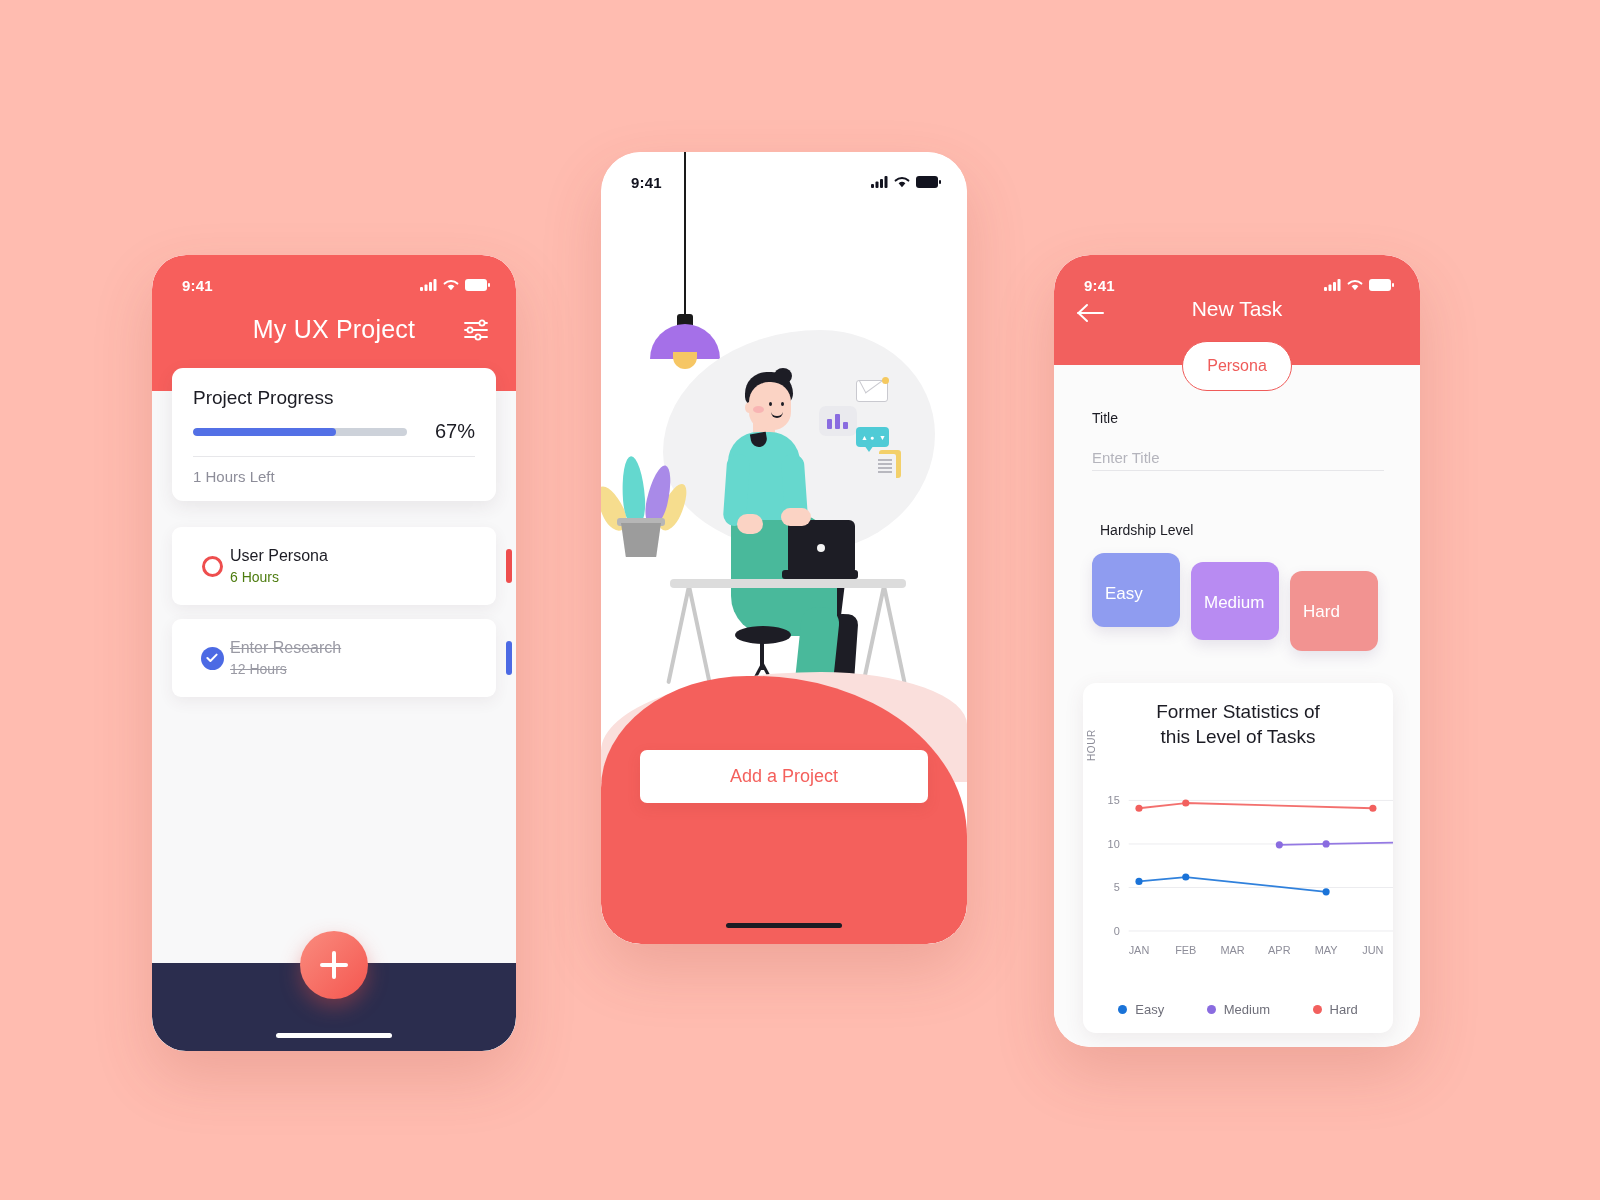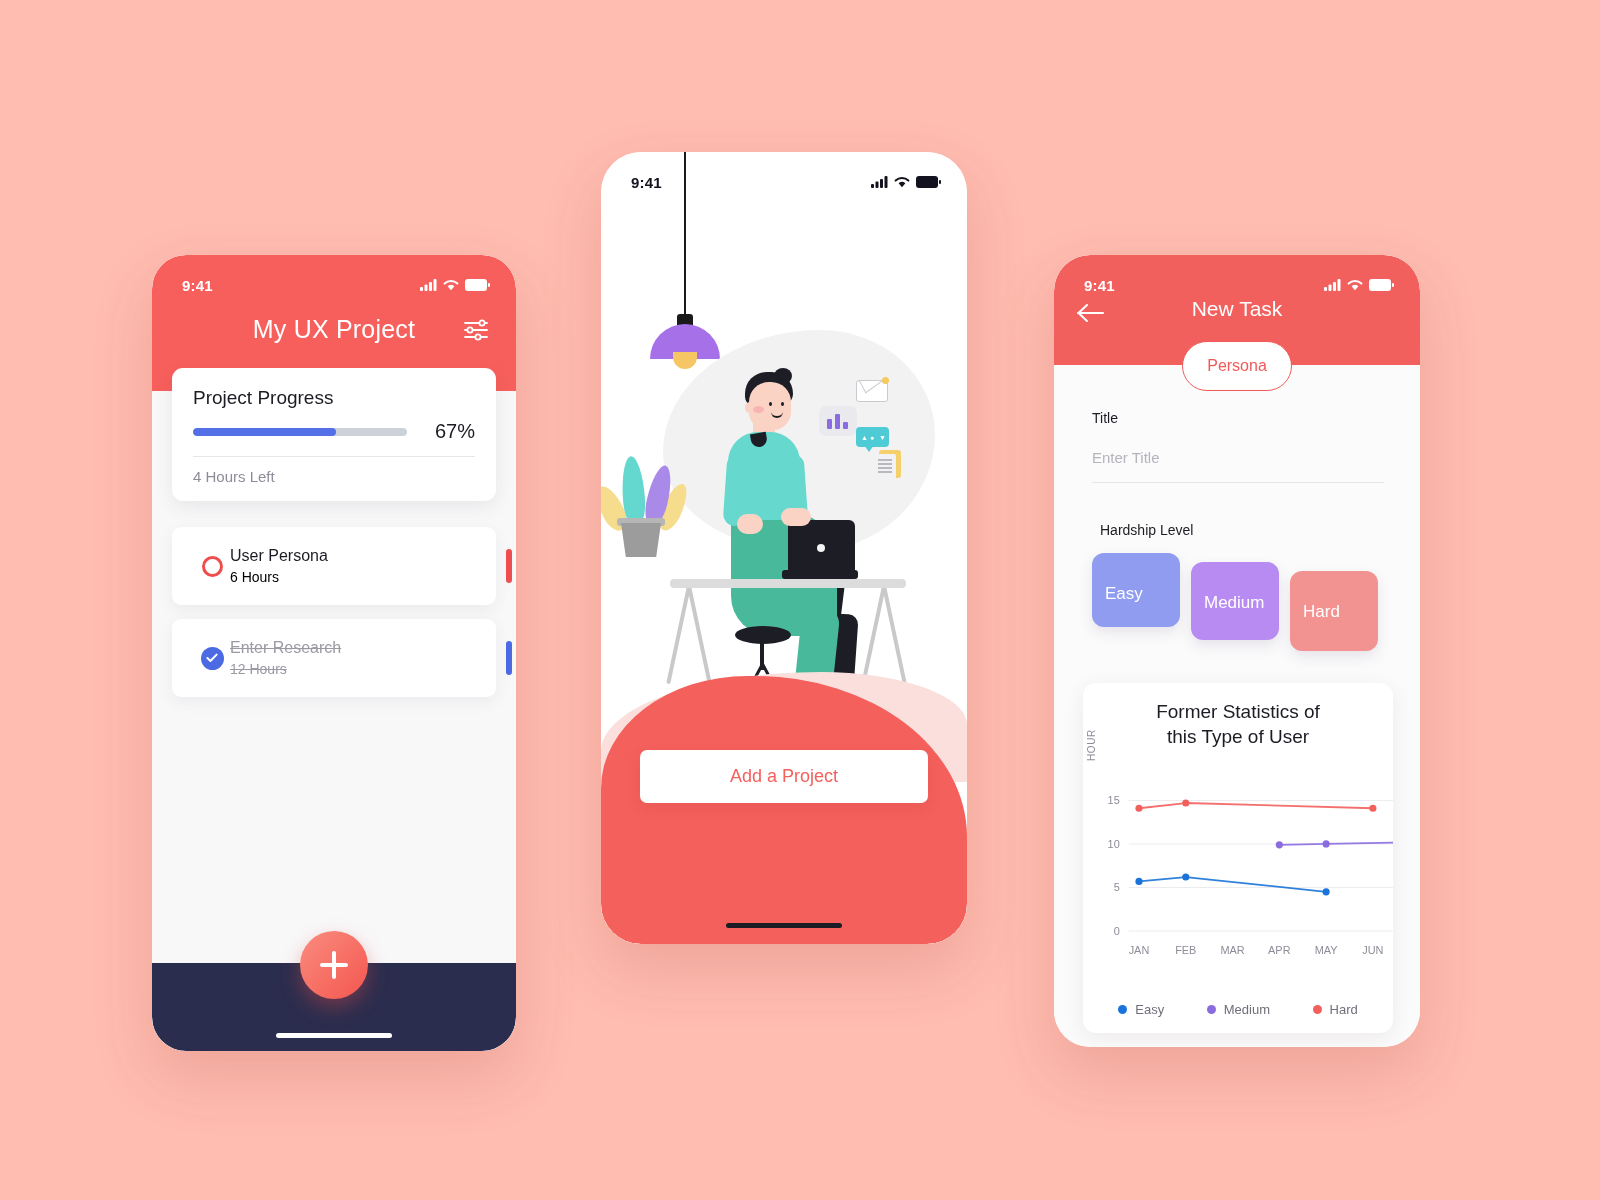--- a/index.html
+++ b/index.html
@@ -213,21 +213,21 @@
   .task-text { margin-left: 6px; }
 
   .task-name {
     font-size: 16px;
     color: #1c1c24;
     margin-bottom: 4px;
   }
 
   .task-hours {
     font-size: 14px;
-    color: #000000;
+    color: #4d7c0f;
   }
 
   .task-card.done .task-name,
   .task-card.done .task-hours {
     color: #9a9aa4;
     text-decoration: line-through;
     text-decoration-thickness: 1px;
   }
 
   .fab {
@@ -718,21 +718,21 @@
   }
   .lbl-title    { top: 45px; }
   .lbl-hardship { top: 157px; margin-left: 8px; }
 
   .field-input {
     position: absolute;
     left: 38px; right: 36px;
     top: 84px;
     font-size: 15px;
     color: #b4b4bc;
-    padding-bottom: 16px;
+    padding-bottom: 4px;
     border-bottom: 1px solid #e6e6e9;
     background: transparent;
     border-top: none; border-left: none; border-right: none;
     outline: none;
     font-family: "Liberation Sans", sans-serif;
     width: auto;
   }
   .field-input::placeholder { color: #b4b4bc; }
 
   .hardship-row {
@@ -863,21 +863,21 @@
 
       <div class="progress-card">
         <div class="pc-title">Project Progress</div>
         <div class="pc-row">
           <div class="pc-track">
             <div class="pc-fill" id="progress-fill" style="width: 67%;"></div>
           </div>
           <div class="pc-pct">67%</div>
         </div>
         <div class="pc-divider"></div>
-        <div class="pc-sub">4 Hours Left</div>
+        <div class="pc-sub">1 Hours Left</div>
       </div>
 
       <div class="task-list" id="task-list">
 
         <div class="task-card">
           <div class="task-accent" style="background:#ee4e4e"></div>
           <div class="task-check">
             <div class="ring"></div>
           </div>
           <div class="task-text">
@@ -1075,21 +1075,21 @@
 
       <div class="hardship-row">
         <div class="hcard hcard-easy">Easy</div>
         <div class="hcard hcard-medium">Medium</div>
         <div class="hcard hcard-hard">Hard</div>
       </div>
 
       <div class="chart-card">
         <div class="chart-title">
           <div>Former Statistics of</div>
-          <div>this Type of User</div>
+          <div>this Level of Tasks</div>
         </div>
 
         <div class="ylabel">HOUR</div>
 
         <div class="chart-plot">
           <svg id="chart-svg" width="100%" height="190" viewBox="0 0 312 190" preserveAspectRatio="none">
               <line x1="46" y1="154" x2="312" y2="154" stroke="#ececef" stroke-width="1"></line>
               <text x="37" y="158" text-anchor="end" font-size="11" fill="#8d8d99" font-family="&quot;Liberation Sans&quot;, sans-serif">0</text>
               <line x1="46" y1="110.47058823529412" x2="312" y2="110.47058823529412" stroke="#ececef" stroke-width="1"></line>
               <text x="37" y="114.47058823529412" text-anchor="end" font-size="11" fill="#8d8d99" font-family="&quot;Liberation Sans&quot;, sans-serif">5</text>

